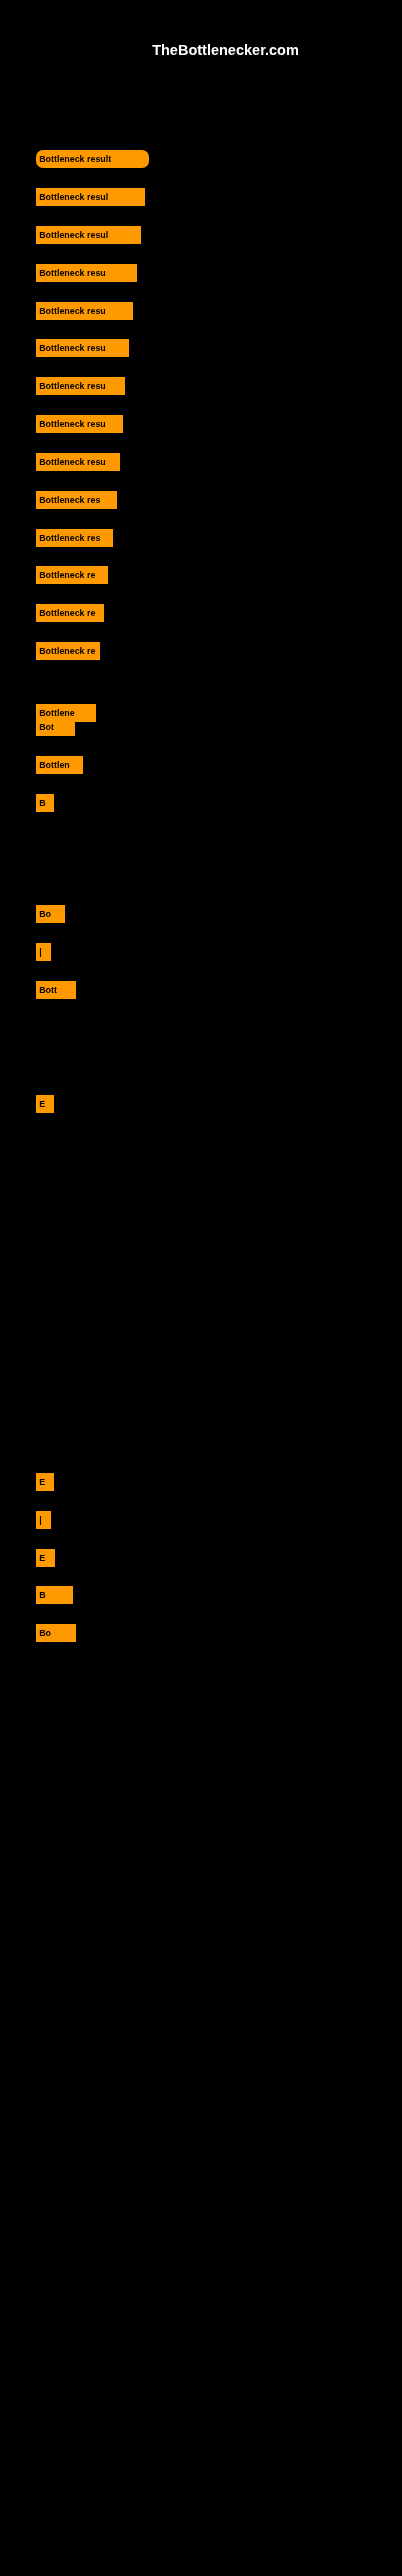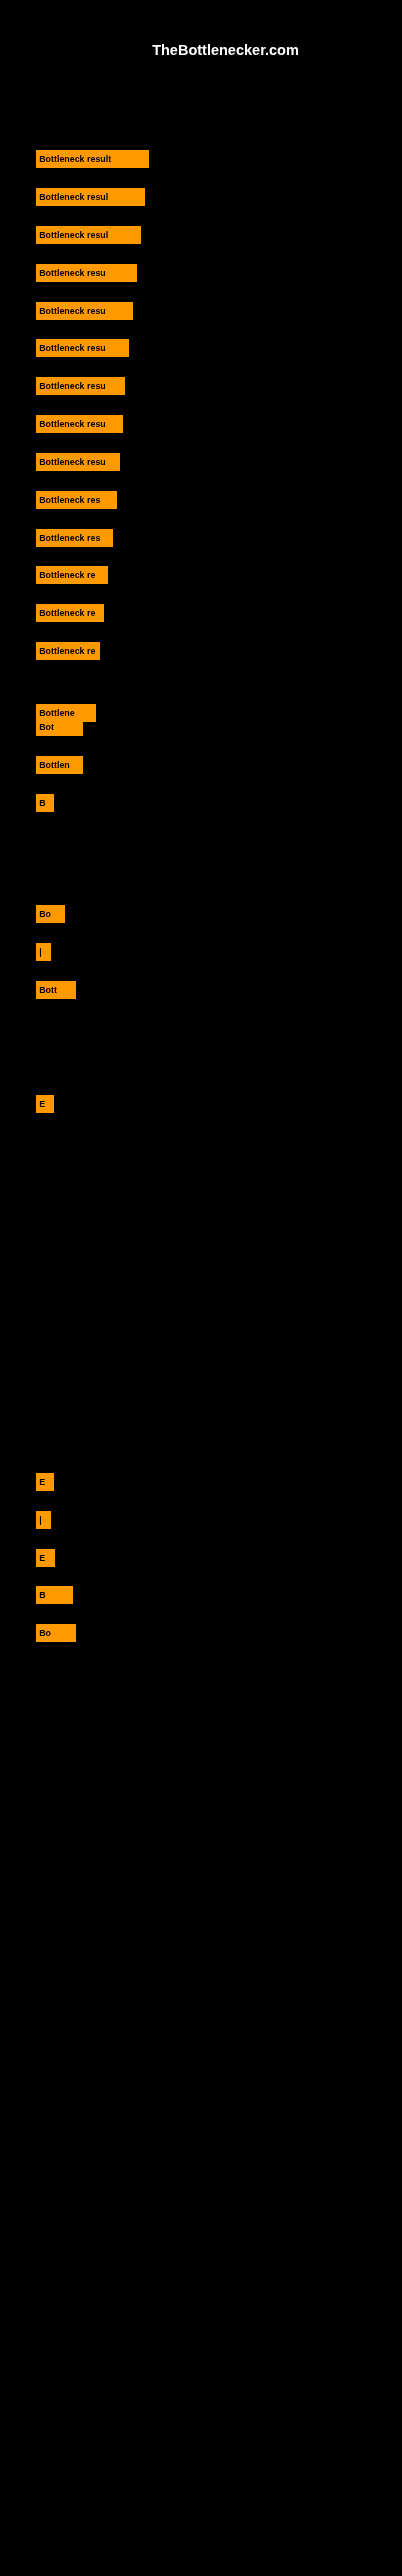--- a/index.html
+++ b/index.html
@@ -31,36 +31,36 @@
       display: flex;
       align-items: center;
     }
   </style>
 </head>
 <body>
 
 <div class="site-title">TheBottlenecker.com</div>
 
 <div id="bars-container">
-    <div class="bottleneck-bar" style="top: 114px; width: 113px;">Bottleneck result</div>
+    <div class="bottleneck-bar" style="top: 114px; width: 113px; border-radius: 7px;">Bottleneck result</div>
     <div class="bottleneck-bar" style="top: 152px; width: 109px;">Bottleneck resul</div>
     <div class="bottleneck-bar" style="top: 190px; width: 105px;">Bottleneck resul</div>
     <div class="bottleneck-bar" style="top: 228px; width: 101px;">Bottleneck resu</div>
     <div class="bottleneck-bar" style="top: 266px; width: 97px;">Bottleneck resu</div>
     <div class="bottleneck-bar" style="top: 303px; width: 93px;">Bottleneck resu</div>
     <div class="bottleneck-bar" style="top: 341px; width: 89px;">Bottleneck resu</div>
     <div class="bottleneck-bar" style="top: 379px; width: 87px;">Bottleneck resu</div>
     <div class="bottleneck-bar" style="top: 417px; width: 84px;">Bottleneck resu</div>
     <div class="bottleneck-bar" style="top: 455px; width: 81px;">Bottleneck res</div>
     <div class="bottleneck-bar" style="top: 493px; width: 77px;">Bottleneck res</div>
     <div class="bottleneck-bar" style="top: 530px; width: 72px;">Bottleneck re</div>
     <div class="bottleneck-bar" style="top: 568px; width: 68px;">Bottleneck re</div>
     <div class="bottleneck-bar" style="top: 606px; width: 64px;">Bottleneck re</div>
     <div class="bottleneck-bar" style="top: 668px; width: 60px;">Bottlene</div>
-    <div class="bottleneck-bar" style="top: 682px; width: 47px;">Bot</div>
+    <div class="bottleneck-bar" style="top: 682px; width: 39px;">Bot</div>
     <div class="bottleneck-bar" style="top: 720px; width: 47px;">Bottlen</div>
     <div class="bottleneck-bar" style="top: 758px; width: 17.7px;">B</div>
     <div class="bottleneck-bar" style="top: 869px; width: 29px;">Bo</div>
     <div class="bottleneck-bar" style="top: 907px; width: 14.5px;">|</div>
     <div class="bottleneck-bar" style="top: 945px; width: 40px;">Bott</div>
     <div class="bottleneck-bar" style="top: 1059px; width: 17.7px;">E</div>
     <div class="bottleneck-bar" style="top: 1437px; width: 17.7px;">E</div>
     <div class="bottleneck-bar" style="top: 1475px; width: 14.5px;">|</div>
     <div class="bottleneck-bar" style="top: 1513px; width: 19.3px;">E</div>
     <div class="bottleneck-bar" style="top: 1550px; width: 37px;">B</div>

